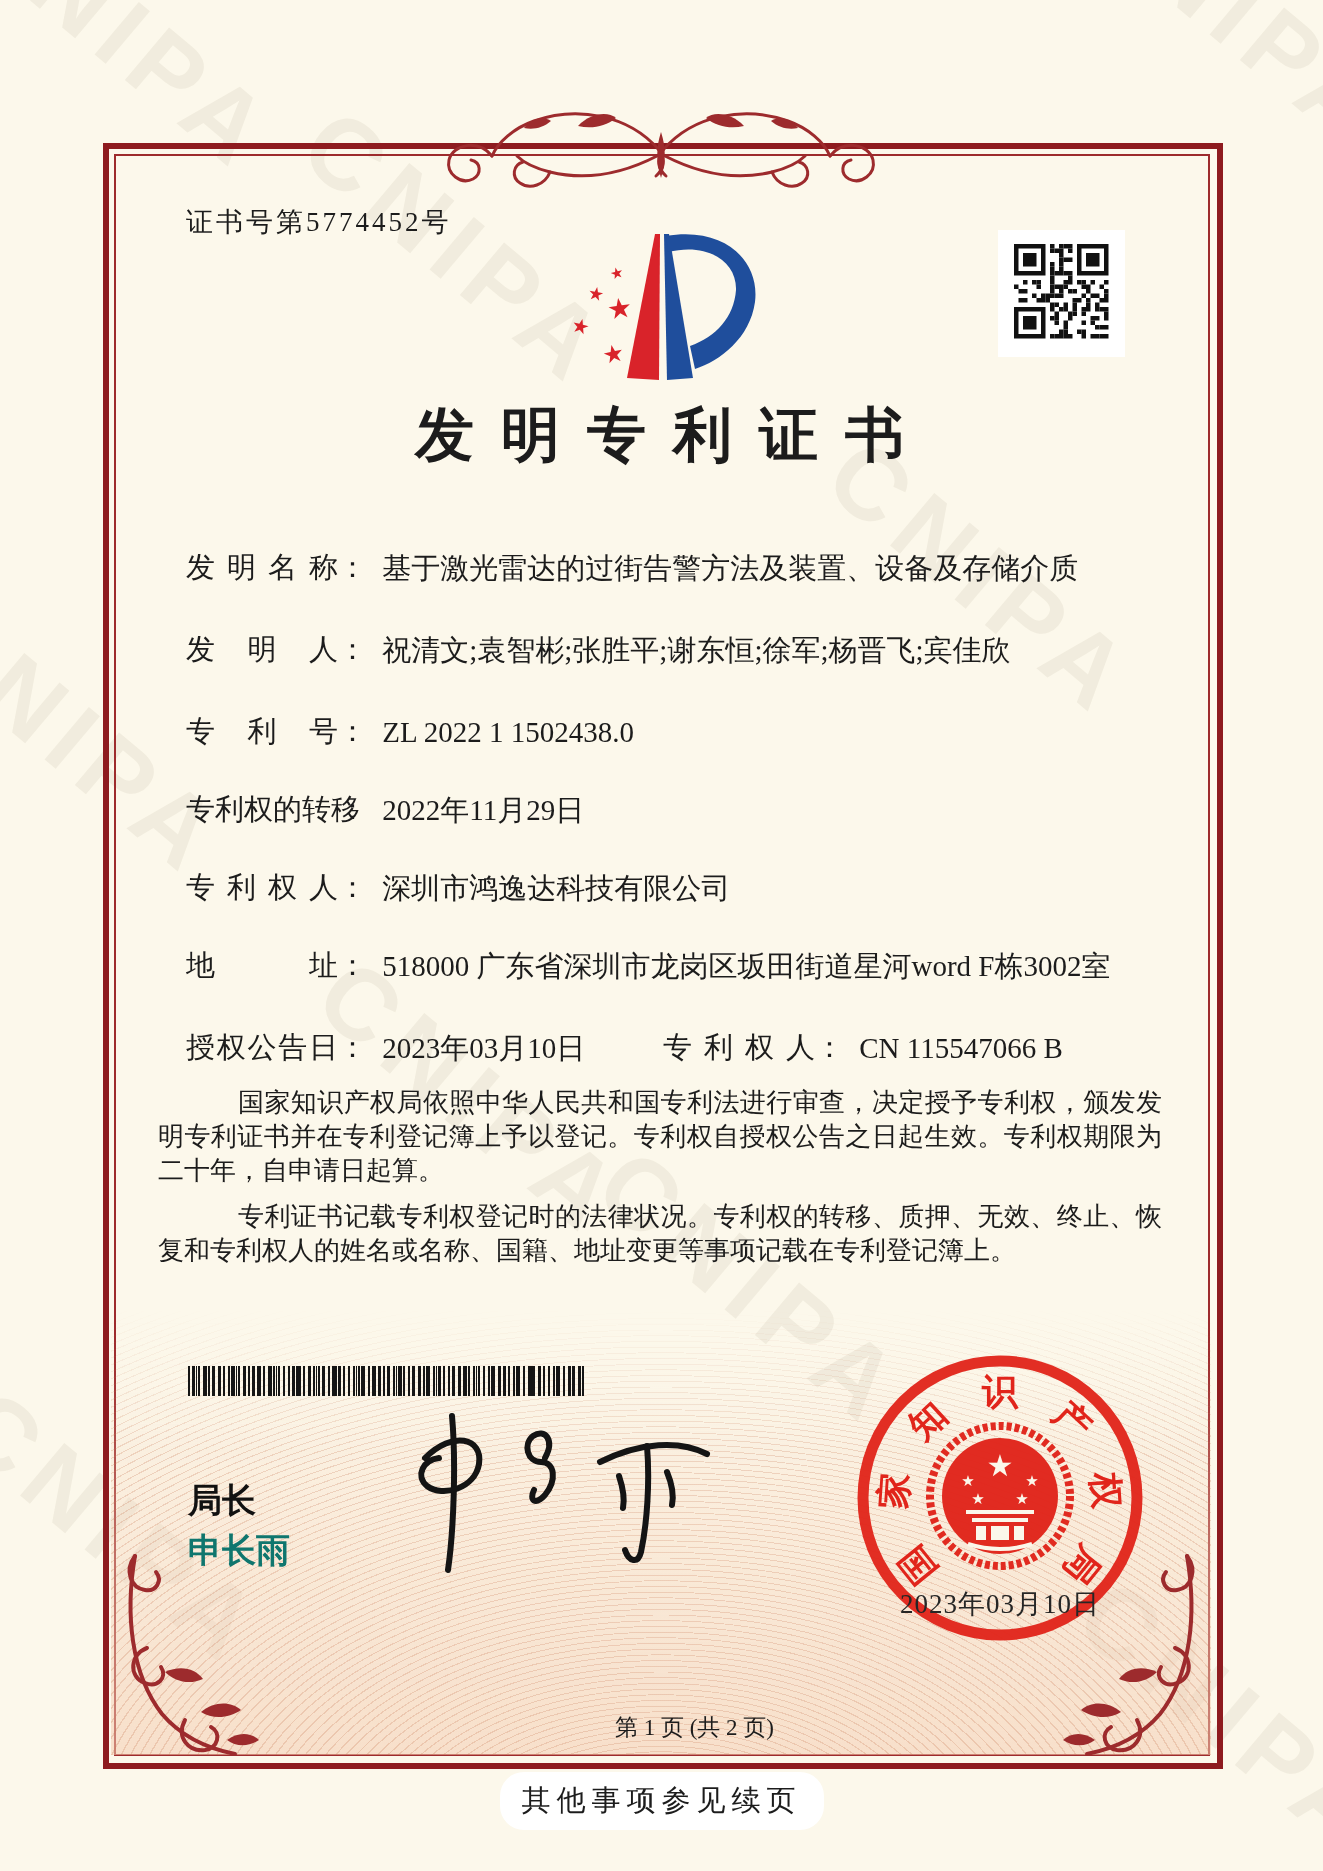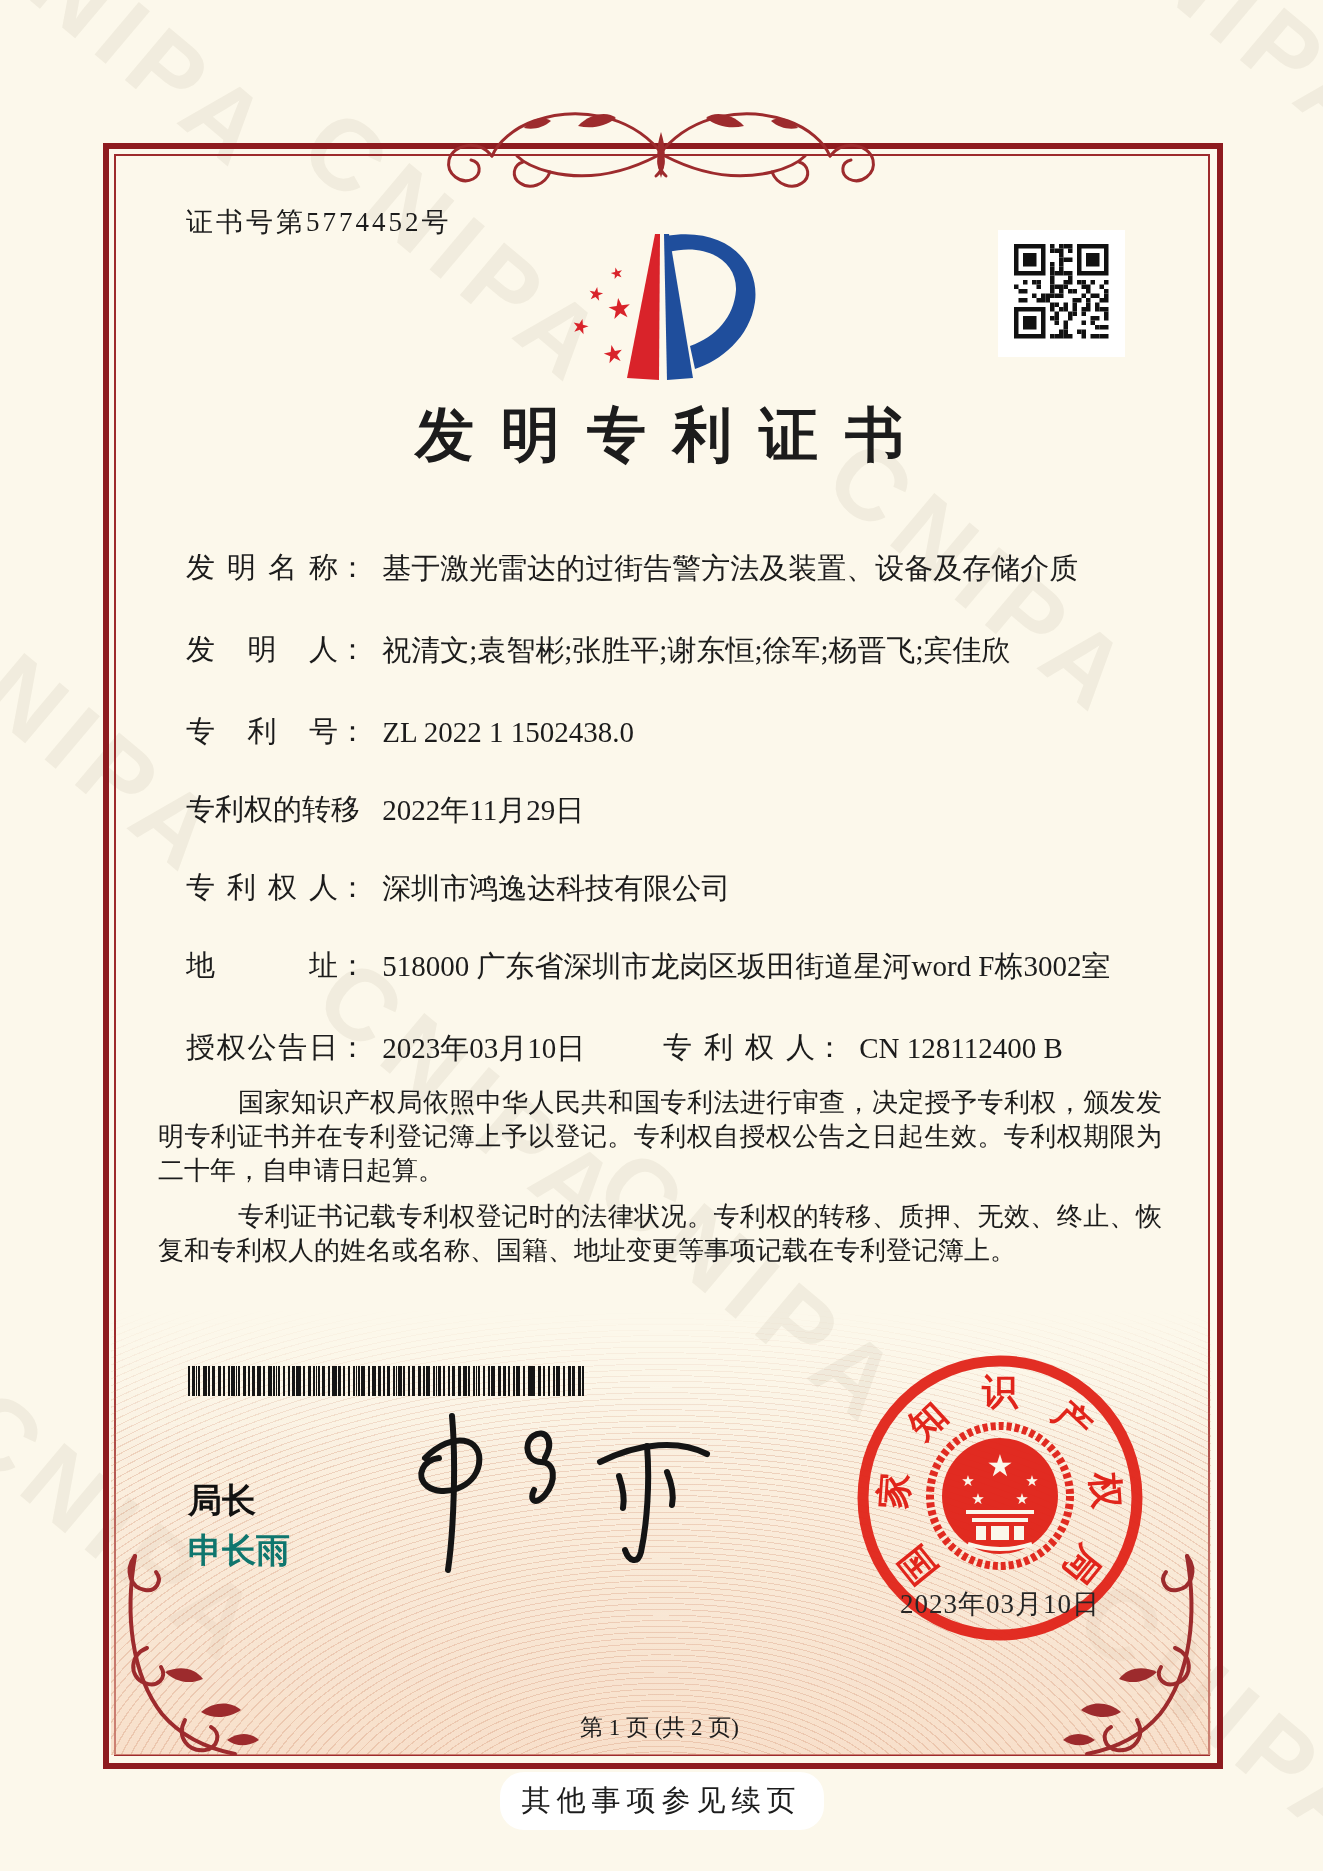--- a/index.html
+++ b/index.html
@@ -67,21 +67,21 @@
   .seal{position:absolute;left:850px;top:1348px;width:300px;height:300px;}
   .seal-arc{position:absolute;left:850px;top:1348px;width:300px;height:300px;pointer-events:none;}
   .seal-arc span{
     position:absolute;left:50%;top:50%;width:40px;height:40px;margin:-20px 0 0 -20px;
     display:flex;align-items:center;justify-content:center;
     font-size:36px;font-weight:bold;color:#e1251b;
   }
   .seal-date{position:absolute;left:850px;top:1586px;width:300px;text-align:center;
              font-size:27px;color:#262626;letter-spacing:1px;}
   
-  .page-no{position:absolute;left:103px;top:1712px;width:1113px;text-align:center;font-size:23px;}
+  .page-no{position:absolute;left:103px;top:1712px;width:1113px;text-align:center;font-size:23px;padding-left:35px;}
   .cont-note{position:absolute;left:0;top:1772px;width:1323px;text-align:center;}
   .cont-note span{display:inline-block;background:#ffffff;padding:9px 22px;font-size:29px;letter-spacing:6px;border-radius:24px;}
 </style>
 </head>
 <body>
 
 <div class="page">
 
   <div class="wm" style="left:-60px;top:-25px;">CNIPA</div>
   <div class="wm" style="left:1055px;top:-45px;">CNIPA</div>
@@ -305,21 +305,21 @@
   </div>
   <div class="field" style="top:946px;">
     <span class="lbl">地址</span><span class="colon">：</span>
     <span class="val wide">518000 广东省深圳市龙岗区坂田街道星河word F栋3002室</span>
   </div>
   <div class="field" style="top:1028px;width:1030px;">
     <span class="lbl">授权公告日</span><span class="colon">：</span>
     <span class="val">2023年03月10日</span>
     <span class="pair2">
       <span class="lbl">专利权人</span><span class="colon">：</span>
-      <span class="val">CN 128112400 B</span>
+      <span class="val">CN 115547066 B</span>
     </span>
   </div>
 
   <div class="body-text">
     <p>国家知识产权局依照中华人民共和国专利法进行审查，决定授予专利权，颁发发明专利证书并在专利登记簿上予以登记。专利权自授权公告之日起生效。专利权期限为二十年，自申请日起算。</p>
     <p>专利证书记载专利权登记时的法律状况。专利权的转移、质押、无效、终止、恢复和专利权人的姓名或名称、国籍、地址变更等事项记载在专利登记簿上。</p>
   </div>
 
   <div class="barcode"></div>
 

